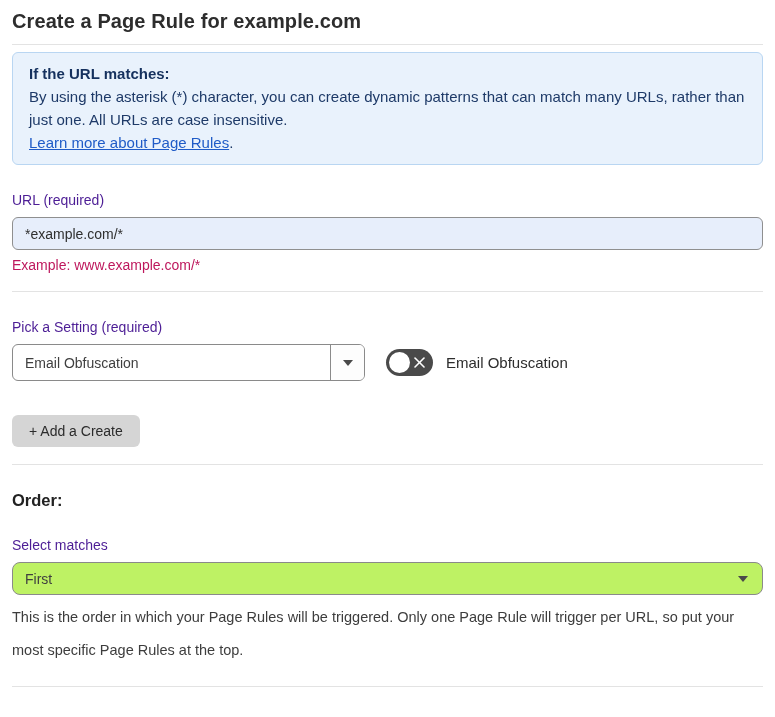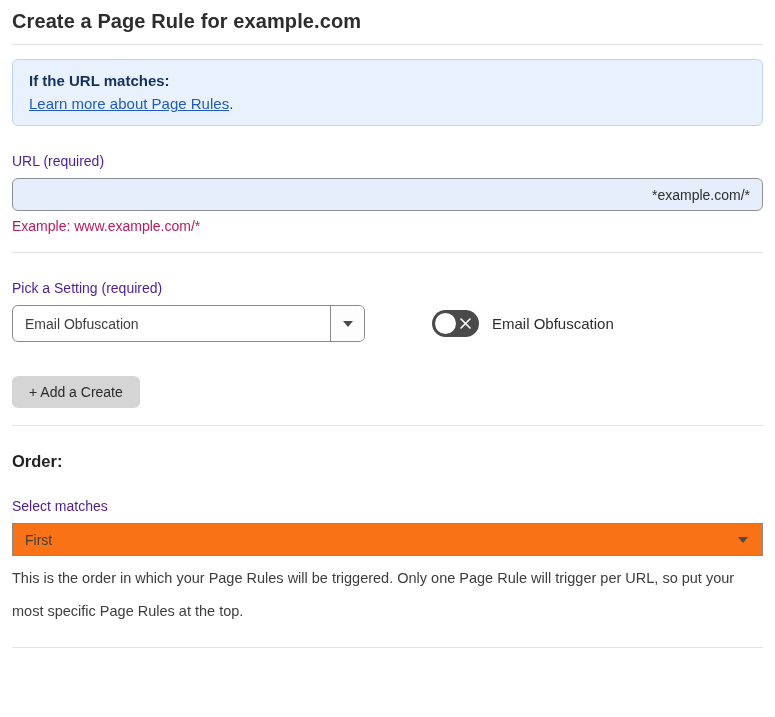--- a/index.html
+++ b/index.html
@@ -22,21 +22,21 @@
   }
 
   .divider {
     border: none;
     border-top: 1px solid #e3e3e3;
     height: 0;
   }
 
   
   .info-box {
-    margin-top: 14px;
+    margin-top: 7px;
     background: #e9f2fc;
     border: 1px solid #b9d6f2;
     border-radius: 6px;
     padding: 9px 16px 10px 16px;
     color: #1e3a68;
     font-size: 15px;
     line-height: 23px;
   }
   .info-box .info-heading {
     font-weight: 700;
@@ -61,21 +61,20 @@
     width: 100%;
     height: 33px;
     background: #e7eefb;
     border: 1px solid #8f8f8f;
     border-radius: 6px;
     padding: 0 12px;
     font-family: "Liberation Sans", sans-serif;
     font-size: 14px;
     color: #2f2f2f;
     outline: none;
-    text-align: right;
   }
 
   .helper-text {
     font-size: 14px;
     color: #be185d;
     margin-top: 7px;
   }
 
   .section-divider-1 { margin-top: 18px; }
 
@@ -84,21 +83,20 @@
     font-weight: 700;
     color: #222222;
     margin-top: 26px;
   }
 
   
   .setting-row {
     display: flex;
     align-items: center;
     margin-top: 0;
-    gap: 46px;
   }
   .setting-select {
     width: 353px;
     height: 37px;
     border: 1px solid #8a8a8a;
     border-radius: 6px;
     background: #ffffff;
     display: flex;
     align-items: stretch;
     cursor: pointer;
@@ -182,22 +180,22 @@
 
   .section-divider-2 { margin-top: 17px; }
   .section-divider-3 { margin-top: 19px; }
 
   
   .order-select {
     position: relative;
     width: 100%;
     height: 33px;
     border: 1px solid #8a8a8a;
-    border-radius: 0;
-    background: #f97316;
+    border-radius: 8px;
+    background: #bef264;
     display: flex;
     align-items: center;
     padding-left: 12px;
     font-size: 14px;
     color: #3f3f3f;
     cursor: pointer;
   }
   .order-select .caret-down {
     position: absolute;
     right: 14px;
@@ -214,20 +212,21 @@
 </head>
 <body>
 
 <div class="container">
 
   <h1 class="page-title">Create a Page Rule for example.com</h1>
   <hr class="divider">
 
   <div class="info-box">
     <div class="info-heading">If the URL matches:</div>
+    <div class="info-body">By using the asterisk (*) character, you can create dynamic patterns that can match many URLs, rather than just one. All URLs are case insensitive.</div>
     <div><a class="info-link">Learn more about Page Rules</a><span class="info-link-suffix">.</span></div>
   </div>
 
   <div class="field-label">URL (required)</div>
   <input class="url-input" type="text" value="*example.com/*" style="">
   <div class="helper-text">Example: www.example.com/*</div>
 
   <hr class="divider section-divider-1">
 
 

